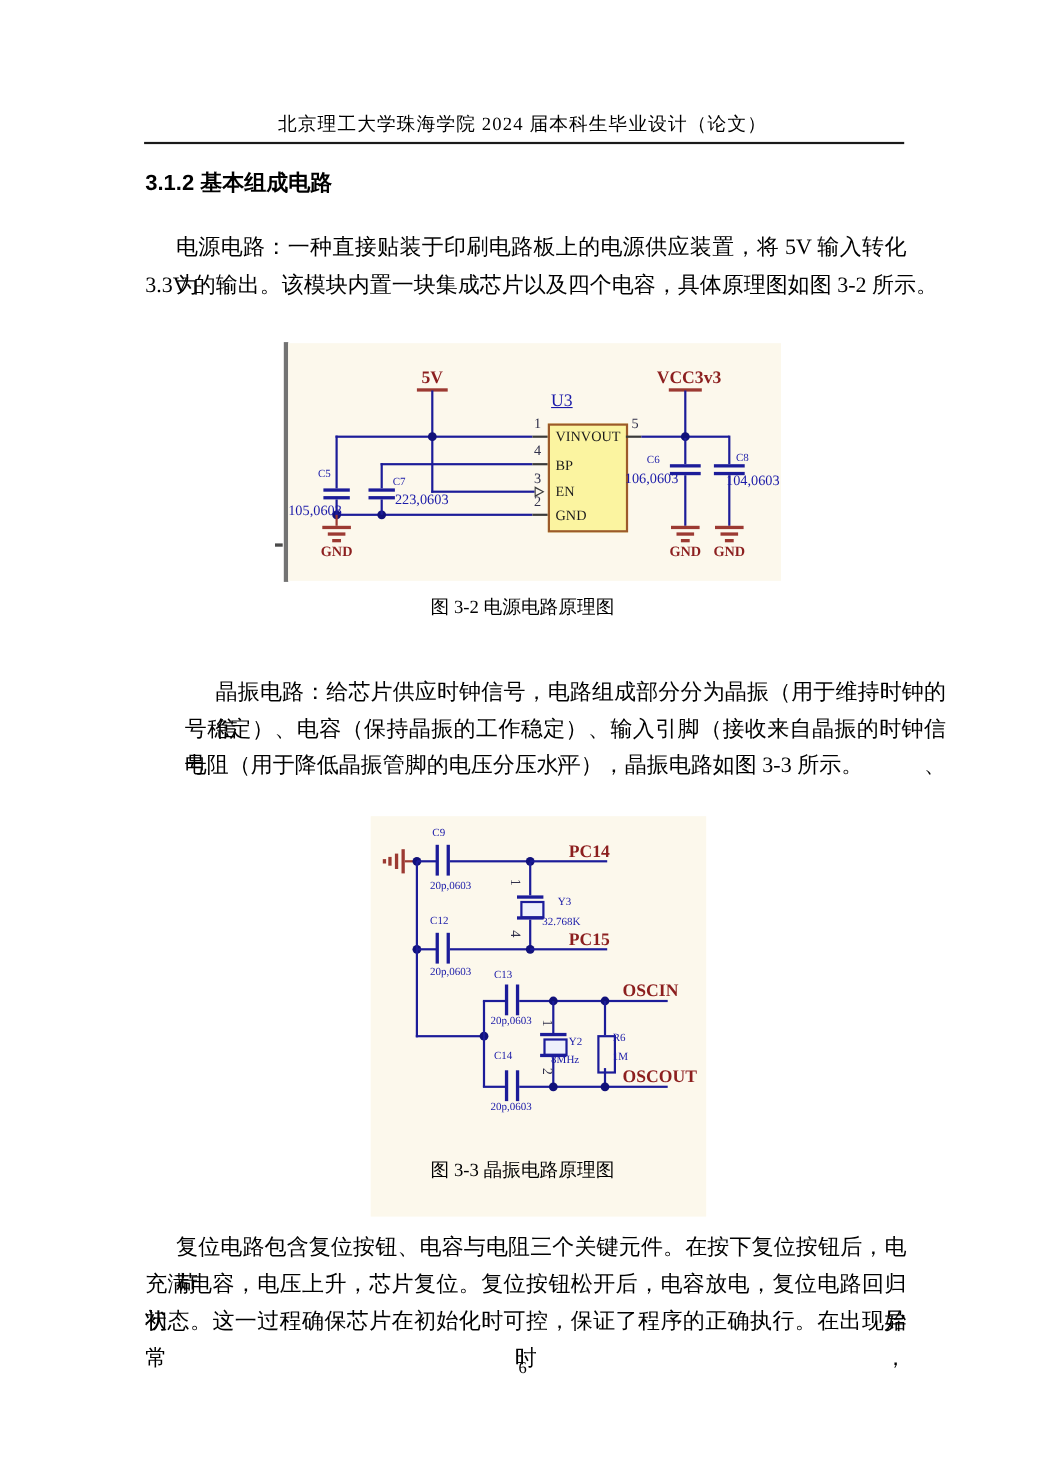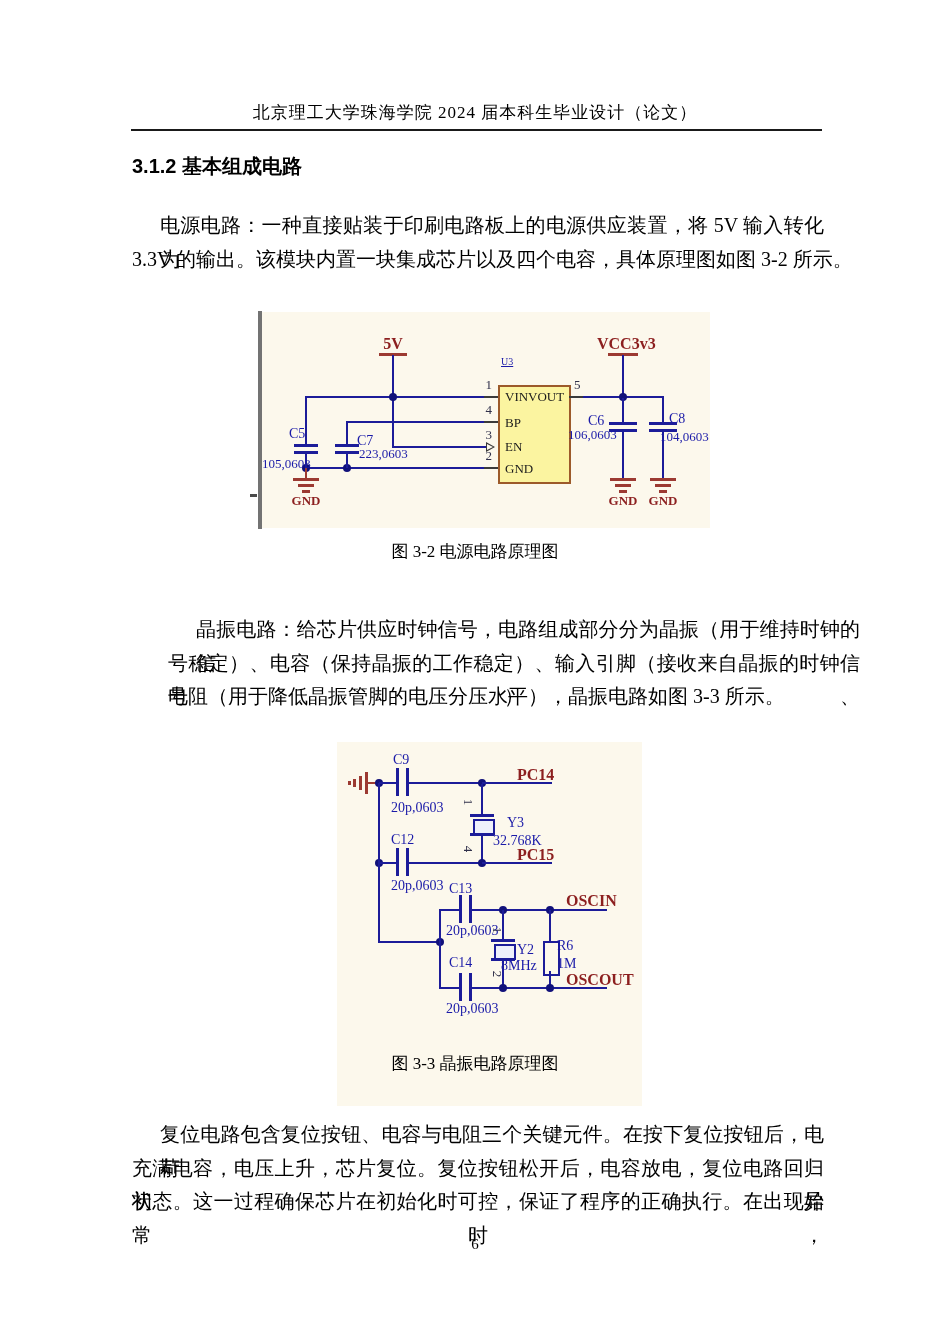--- a/index.html
+++ b/index.html
@@ -15,21 +15,21 @@
   .ind{padding-left:28px;width:664px;}
   .cap{position:absolute;left:0;width:950px;text-align:center;font-size:17px;}
   .pgnum{position:absolute;top:1236px;left:0;width:950px;text-align:center;font-size:15px;}
   .panel{position:absolute;background:#fcf8ec;}
   .w,.wd,.wr,.pl{position:absolute;}
   .w{background:#1c1c99;}
   .wd{background:#3a3a3a;}
   .wr{background:#9c3a32;}
   .pl{background:#1c1c99;}
   .dot{position:absolute;width:8px;height:8px;border-radius:50%;background:#11117a;}
-  .ref{position:absolute;font-size:14px;color:#1a1aa8;white-space:nowrap;}
+  .ref{position:absolute;font-size:10px;color:#1a1aa8;white-space:nowrap;}
   .net{position:absolute;font-size:16px;font-weight:600;color:#8c1f1f;white-space:nowrap;}
   .gtxt{position:absolute;font-size:13px;font-weight:600;color:#8c1f1f;width:44px;text-align:center;}
   .pnum{position:absolute;font-size:13px;color:#30304a;}
   .rot{transform:rotate(90deg);transform-origin:center;}
   .chip{position:absolute;left:236px;top:73px;width:69px;height:95px;background:#fbf4a0;border:2px solid #9c5a2a;}
   .chiptxt{position:absolute;font-size:13px;color:#1b1b1b;white-space:nowrap;}
   .xtal{position:absolute;width:18px;height:12px;border:2px solid #1c1c99;background:#eef0fb;}
   .res{position:absolute;width:13px;height:31px;border:2px solid #1c1c99;background:#fcf8ec;}
   .tri-o{position:absolute;width:0;height:0;border-top:5px solid transparent;border-bottom:5px solid transparent;border-left:9px solid #3a3a3a;}
   .tri-i{position:absolute;width:0;height:0;border-top:3px solid transparent;border-bottom:3px solid transparent;border-left:6px solid #fcf8ec;}
@@ -91,21 +91,21 @@
     <div class="wr" style="left:40px;top:178px;width:8px;height:3px;"></div>
     <span class="gtxt" style="left:22px;top:181px;">GND</span>
 
     <div class="w" style="left:84px;top:109px;width:2px;height:23px;"></div>
     <div class="pl" style="left:73px;top:132px;width:24px;height:3px;"></div>
     <div class="pl" style="left:73px;top:139px;width:24px;height:3px;"></div>
     <div class="w" style="left:84px;top:142px;width:2px;height:14px;"></div>
     <span class="ref" style="left:95px;top:121px;">C7</span>
     <span class="ref" style="left:97px;top:134px;font-size:13px;">223,0603</span>
 
-    <span class="ref" style="left:239px;top:44px;font-size:10px;text-decoration:underline;">U3</span>
+    <span class="ref" style="left:239px;top:44px;font-size:16px;text-decoration:underline;">U3</span>
     <div class="chip"></div>
     <span class="chiptxt" style="left:243px;top:77px;">VIN</span>
     <span class="chiptxt" style="left:266px;top:77px;">VOUT</span>
     <span class="chiptxt" style="left:243px;top:103px;">BP</span>
     <span class="chiptxt" style="left:243px;top:127px;">EN</span>
     <span class="chiptxt" style="left:243px;top:149px;">GND</span>
     <span class="pnum" style="left:204px;top:65px;width:26px;text-align:right;">1</span>
     <span class="pnum" style="left:204px;top:90px;width:26px;text-align:right;">4</span>
     <span class="pnum" style="left:204px;top:115px;width:26px;text-align:right;">3</span>
     <span class="pnum" style="left:204px;top:136px;width:26px;text-align:right;">2</span>

